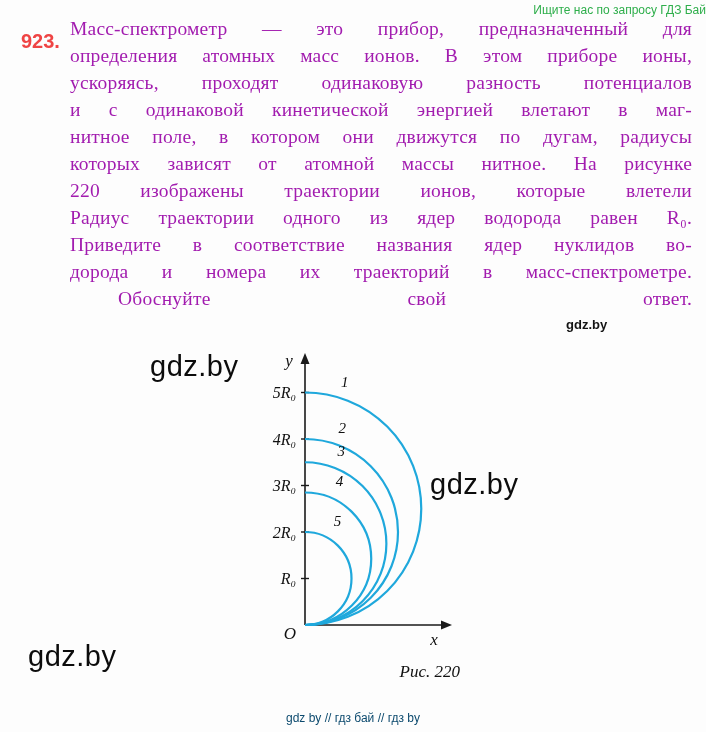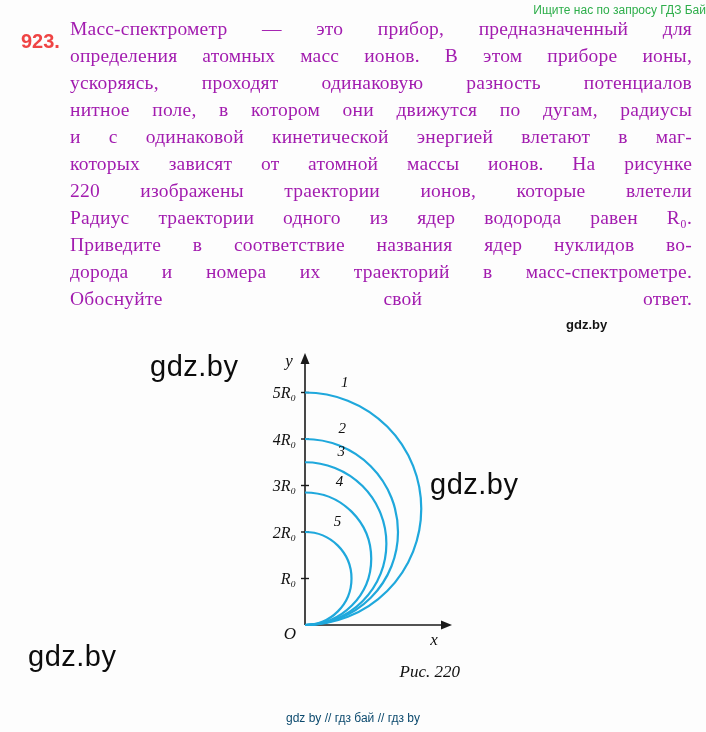--- a/index.html
+++ b/index.html
@@ -14,21 +14,21 @@
   .problem-number{
     position:absolute;left:21px;top:17px;
     font-family:"Liberation Sans","DejaVu Sans",sans-serif;
     font-weight:bold;font-size:20px;color:#ef4444;margin-top:13px;
   }
   .problem-text{
     position:absolute;left:70px;top:15px;width:622px;
     font-size:19.5px;line-height:27px;letter-spacing:0.2px;color:#a21caf;
   }
   .jline{text-align:justify;text-align-last:justify;}
-  .jline-last{text-align:center;}
+  .jline-last{text-align:center;margin-left:48px;}
   .small-wm{
     position:absolute;left:566px;top:317px;
     font-family:"Liberation Sans","DejaVu Sans",sans-serif;
     font-weight:bold;font-size:13px;color:#141414;
   }
   .wm{
     position:absolute;font-family:"Liberation Sans","DejaVu Sans",sans-serif;
     font-size:29px;font-weight:400;color:#0c0c0c;letter-spacing:0.5px;
   }
   #wm-left-top{left:150px;top:350px;}
@@ -51,23 +51,23 @@
 <body>
 
 <div class="header-note">Ищите нас по запросу ГДЗ Бай</div>
 
 <div class="problem-number">923.</div>
 
 <div class="problem-text">
   <div class="jline">Масс-спектрометр — это прибор, предназначенный для</div>
   <div class="jline">определения атомных масс ионов. В этом приборе ионы,</div>
   <div class="jline">ускоряясь, проходят одинаковую разность потенциалов</div>
+  <div class="jline">и с одинаковой кинетической энергией влетают в маг-</div>
   <div class="jline">нитное поле, в котором они движутся по дугам, радиусы</div>
-  <div class="jline">и с одинаковой кинетической энергией влетают в маг-</div>
-  <div class="jline">которых зависят от атомной массы ионов. На рисунке</div>
+  <div class="jline">которых зависят от атомной массы нитное. На рисунке</div>
   <div class="jline">220 изображены траектории ионов, которые влетели</div>
   <div class="jline">Радиус траектории одного из ядер водорода равен R₀.</div>
   <div class="jline">Приведите в соответствие названия ядер нуклидов во-</div>
   <div class="jline">дорода и номера их траекторий в масс-спектрометре.</div>
   <div class="jline jline-last">Обоснуйте свой ответ.</div>
 </div>
 
 <div class="small-wm">gdz.by</div>
 
 <svg id="figure-svg" width="230" height="300" viewBox="0 0 230 300">

